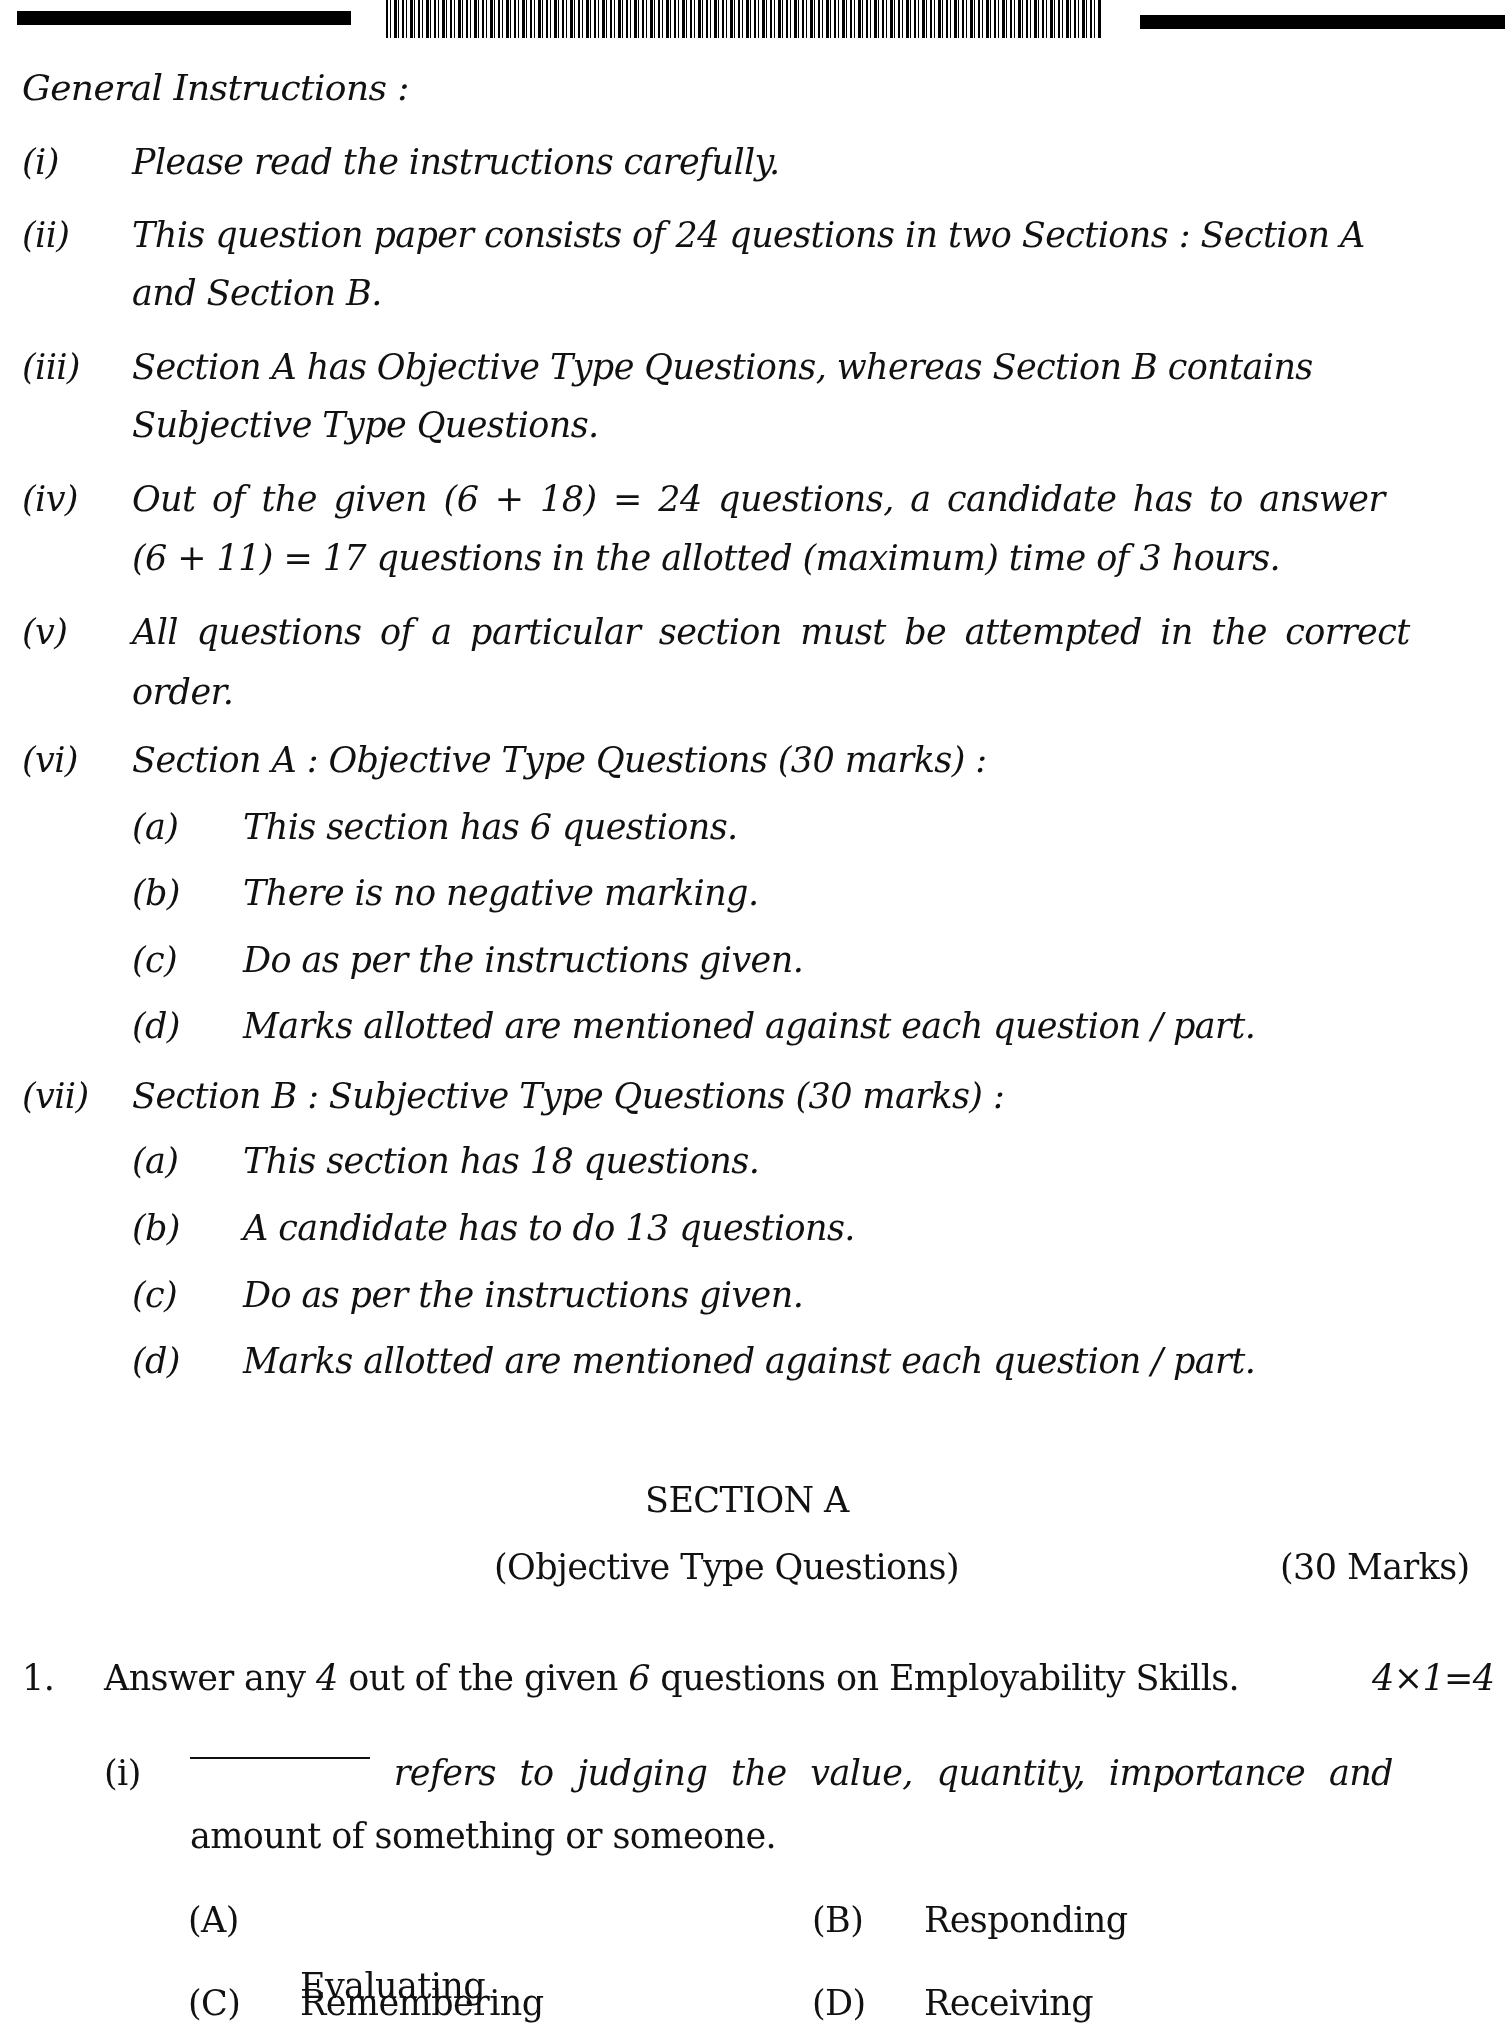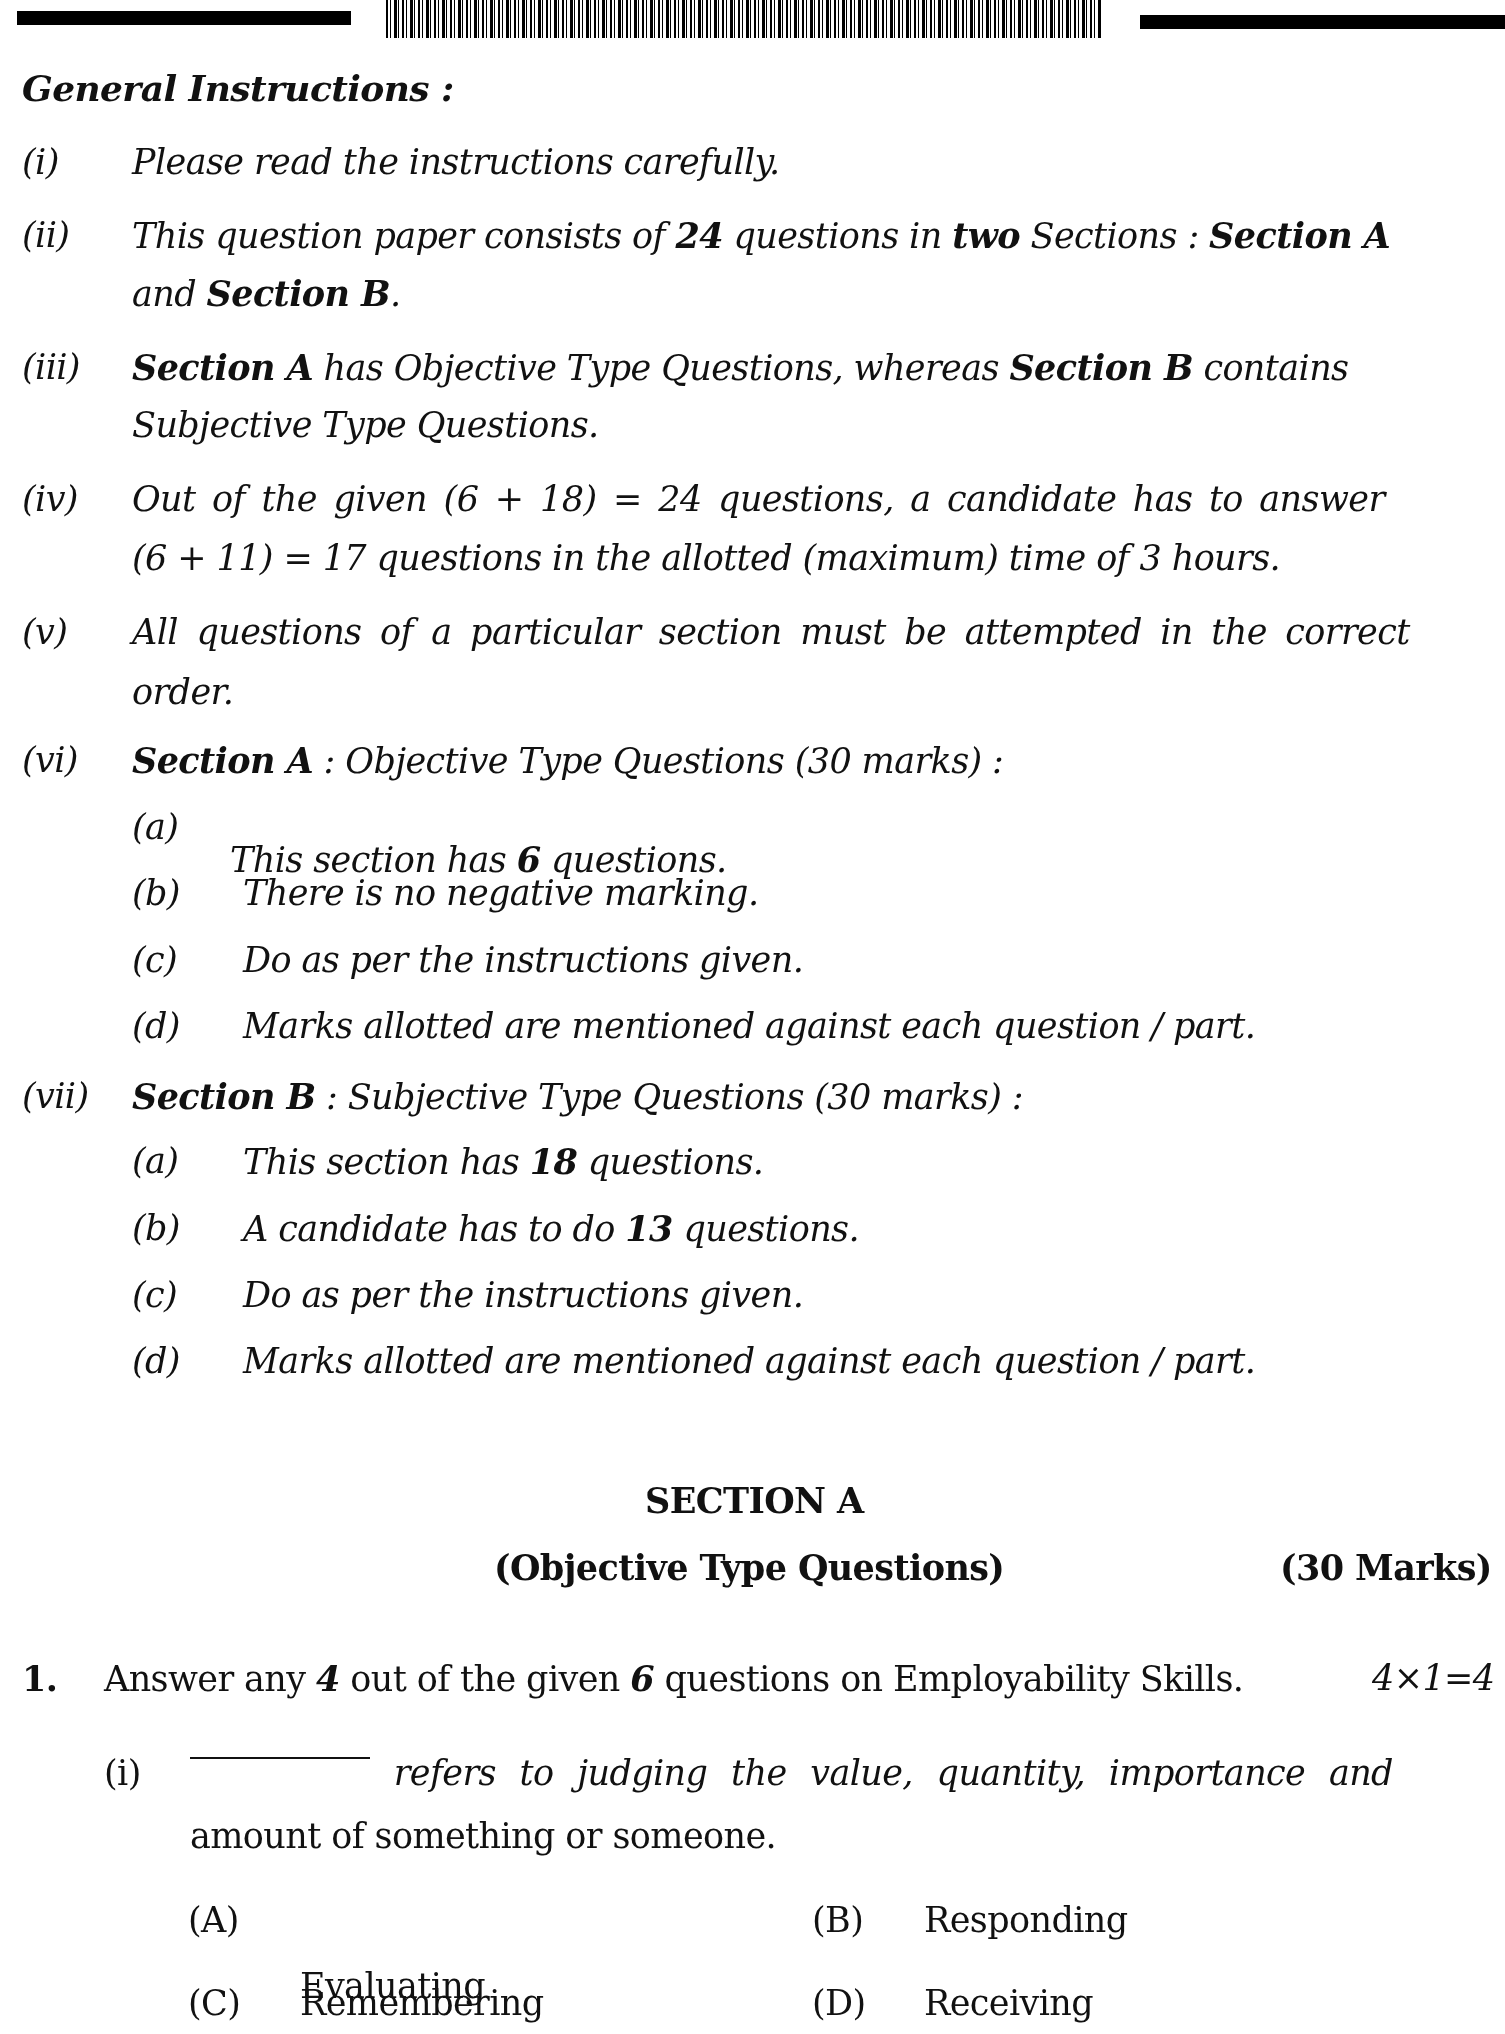--- a/index.html
+++ b/index.html
@@ -1,20 +1,20 @@
 <!DOCTYPE html>
 <html><head>
 <meta charset="utf-8">
 <style>
   html, body { margin:0; padding:0; background:#ffffff; }
   body { width:1505px; height:2034px; position:relative; overflow:hidden;
          font-family:"DejaVu Serif","Liberation Serif",serif; color:#111; }
   .abs { position:absolute; white-space:nowrap; }
   .it { font-style:italic; }
-  .b { font-weight:bold; }
+  .b { font-weight:normal; }
   .txt { font-size:35px; line-height:1; letter-spacing:-0.6px; }
   .bar { position:absolute; background:#000; }
   .barcode { position:absolute; left:386px; top:0; width:715px; height:38px;
     background: repeating-linear-gradient(90deg,#000 0 2px,#fff 2px 4px,#000 4px 5px,#fff 5px 8px,#000 8px 11px,#fff 11px 12px,#000 12px 13px,#fff 13px 16px); }
   .blank { display:inline-block; width:180px; border-bottom:2px solid #111; height:1px; vertical-align:4px; }
   .just { display:flex; justify-content:space-between; }
 </style>
 </head>
 <body>
 
@@ -47,21 +47,21 @@
 
 <div class="abs txt it" style="left:22px;top:615px;">(v)</div>
 <div class="abs txt it" style="left:132px;top:615px;word-spacing:8px;">All questions of a particular section must be attempted in the correct</div>
 <div class="abs txt it" style="left:132px;top:675px;">order.</div>
 
 <div class="abs txt it" style="left:22px;top:743px;">(vi)</div>
 <div class="abs txt it" style="left:132px;top:743px;">
   <span class="b">Section A</span><span>  : Objective Type Questions (30 marks) :</span>
 </div>
 <div class="abs txt it" style="left:132px;top:810px;">(a)</div>
-<div class="abs txt it" style="left:230px;top:810px;margin-top:32px;"><span>This section has </span><span class="b">6</span><span> questions.</span></div>
+<div class="abs txt it" style="left:243px;top:810px;"><span>This section has </span><span class="b">6</span><span> questions.</span></div>
 <div class="abs txt it" style="left:132px;top:876px;">(b)</div>
 <div class="abs txt it" style="left:243px;top:876px;">There is no negative marking.</div>
 <div class="abs txt it" style="left:132px;top:943px;">(c)</div>
 <div class="abs txt it" style="left:243px;top:943px;">Do as per the instructions given.</div>
 <div class="abs txt it" style="left:132px;top:1009px;">(d)</div>
 <div class="abs txt it" style="left:243px;top:1009px;">Marks allotted are mentioned against each question / part.</div>
 
 <div class="abs txt it" style="left:22px;top:1079px;">(vii)</div>
 <div class="abs txt it" style="left:132px;top:1079px;">
   <span class="b">Section B</span><span> : Subjective Type Questions (30 marks) :</span>

